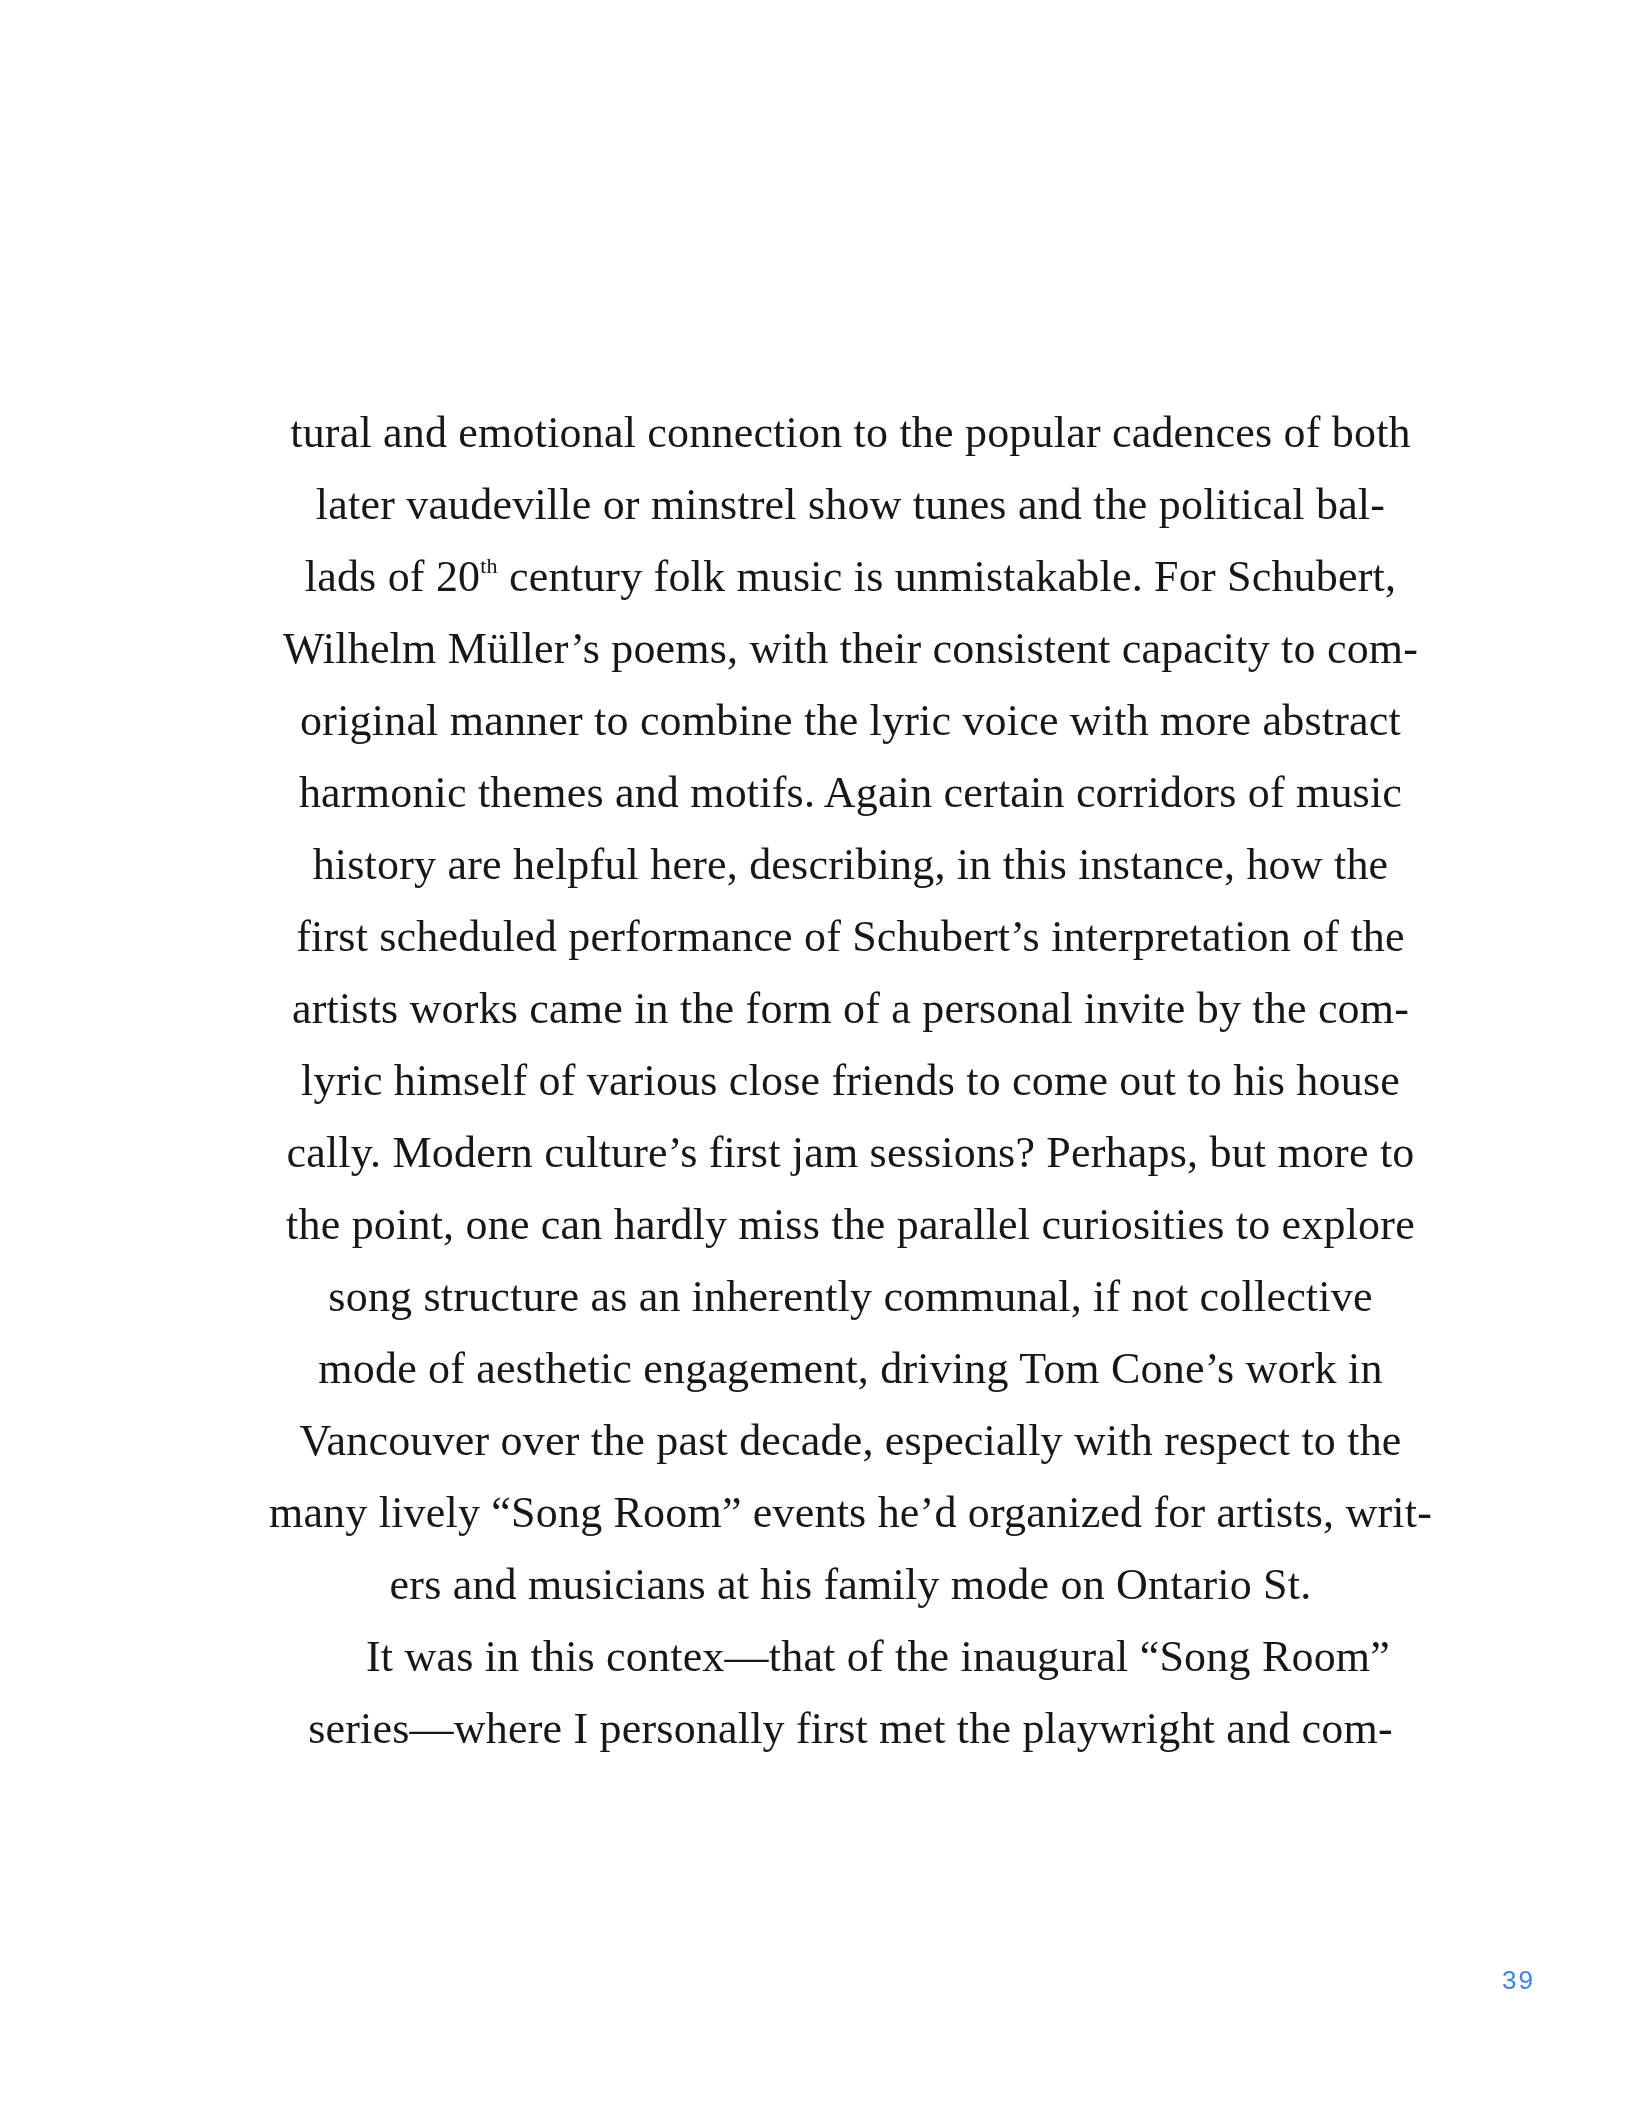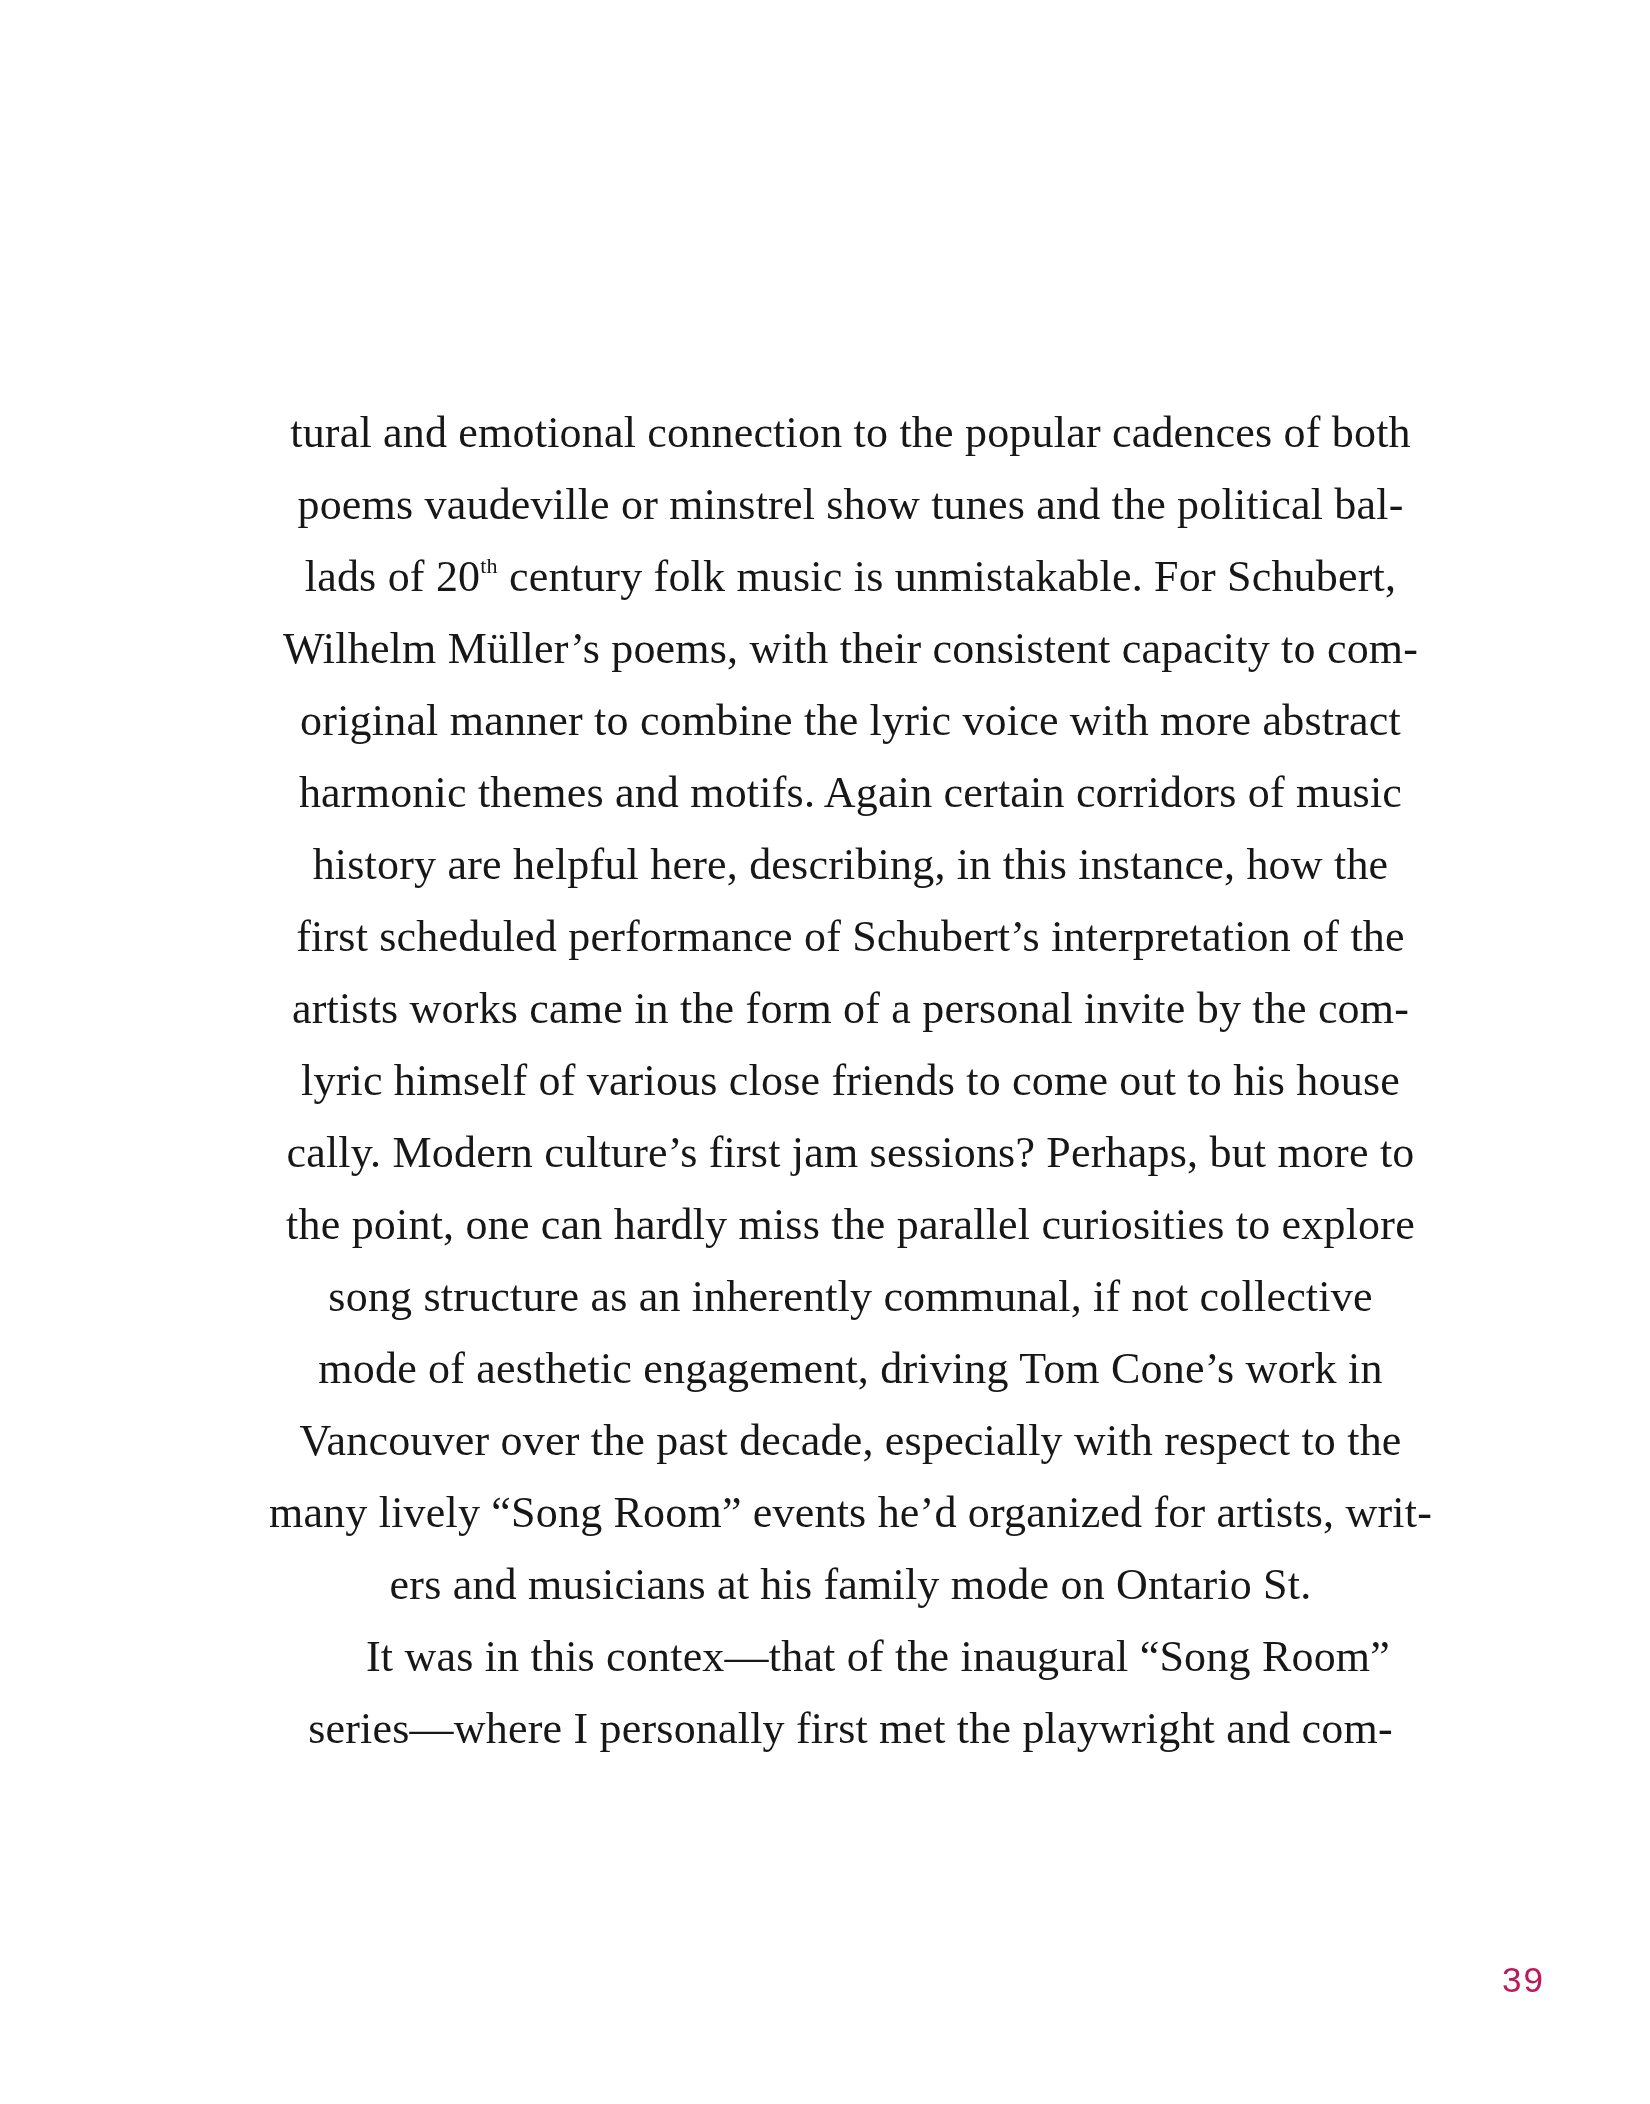--- a/index.html
+++ b/index.html
@@ -46,36 +46,36 @@
     line-height: 0;
     vertical-align: baseline;
     position: relative;
     top: -18px;
   }
   .page-number {
     position: absolute;
     left: 1502px;
     top: 1961px;
     font-family: "Liberation Sans", sans-serif;
-    font-size: 35px;
+    font-size: 26px;
     line-height: 38px;
     letter-spacing: 2px;
-    color: #be185d;
+    color: #3b82f6;
   }
 </style>
 </head>
 <body>
 
 <main class="page">
 
   <section class="text-block">
 
     <p class="para">
       <span class="line">tural and emotional connection to the popular cadences of both</span>
-      <span class="line">poems vaudeville or minstrel show tunes and the political bal-</span>
+      <span class="line">later vaudeville or minstrel show tunes and the political bal-</span>
       <span class="line"><span>lads of 20</span><span class="sup">th</span><span> century folk music is unmistakable. For Schubert,</span></span>
       <span class="line">Wilhelm Müller’s poems, with their consistent capacity to com-</span>
       <span class="line">original manner to combine the lyric voice with more abstract</span>
       <span class="line">harmonic themes and motifs. Again certain corridors of music</span>
       <span class="line">history are helpful here, describing, in this instance, how the</span>
       <span class="line">first scheduled performance of Schubert’s interpretation of the</span>
       <span class="line">artists works came in the form of a personal invite by the com-</span>
       <span class="line">lyric himself of various close friends to come out to his house</span>
       <span class="line">cally. Modern culture’s first jam sessions? Perhaps, but more to</span>
       <span class="line">the point, one can hardly miss the parallel curiosities to explore</span>

